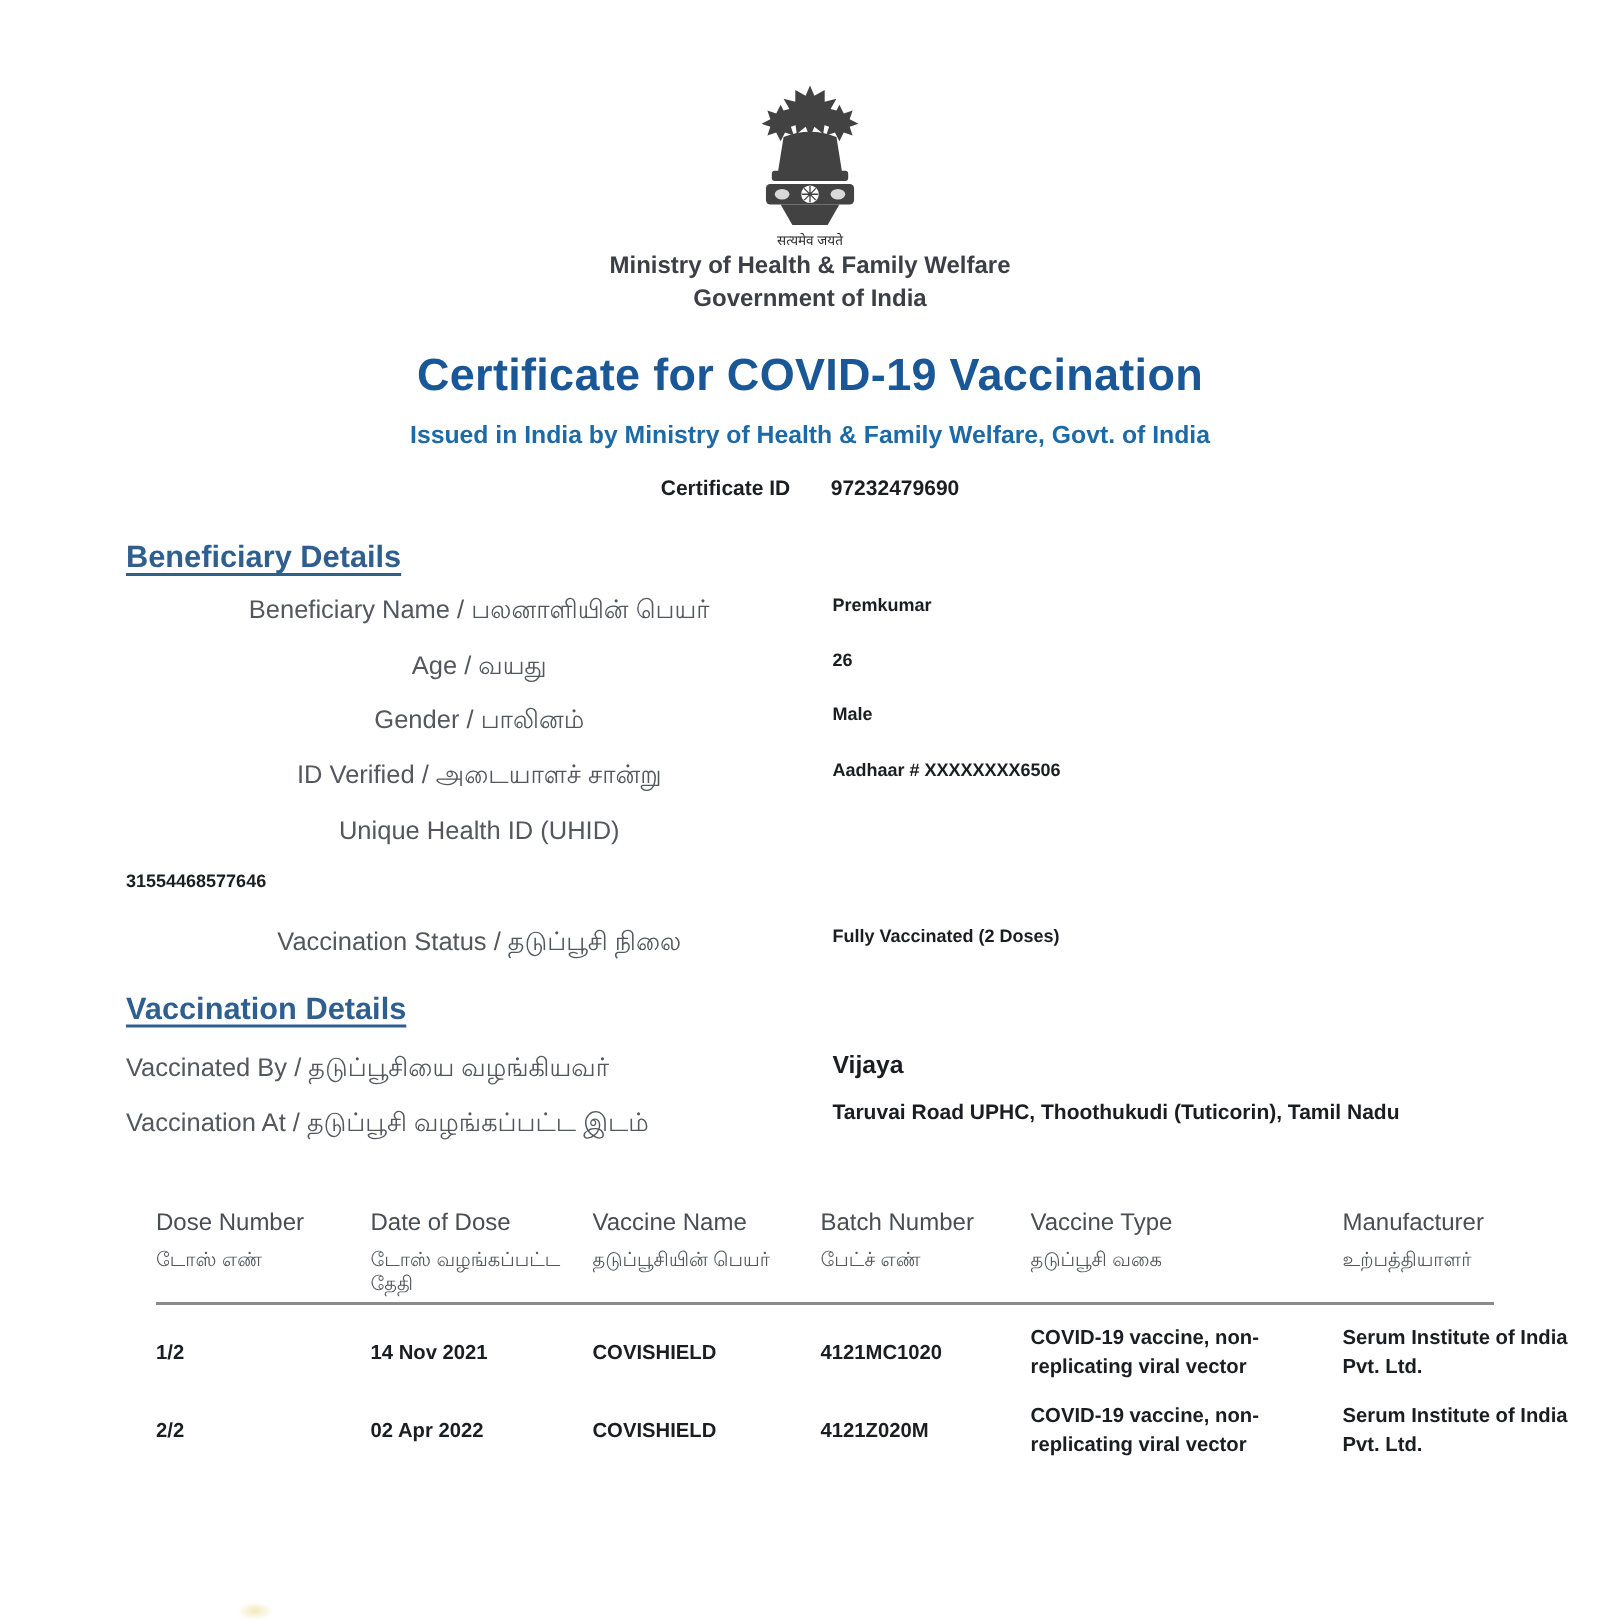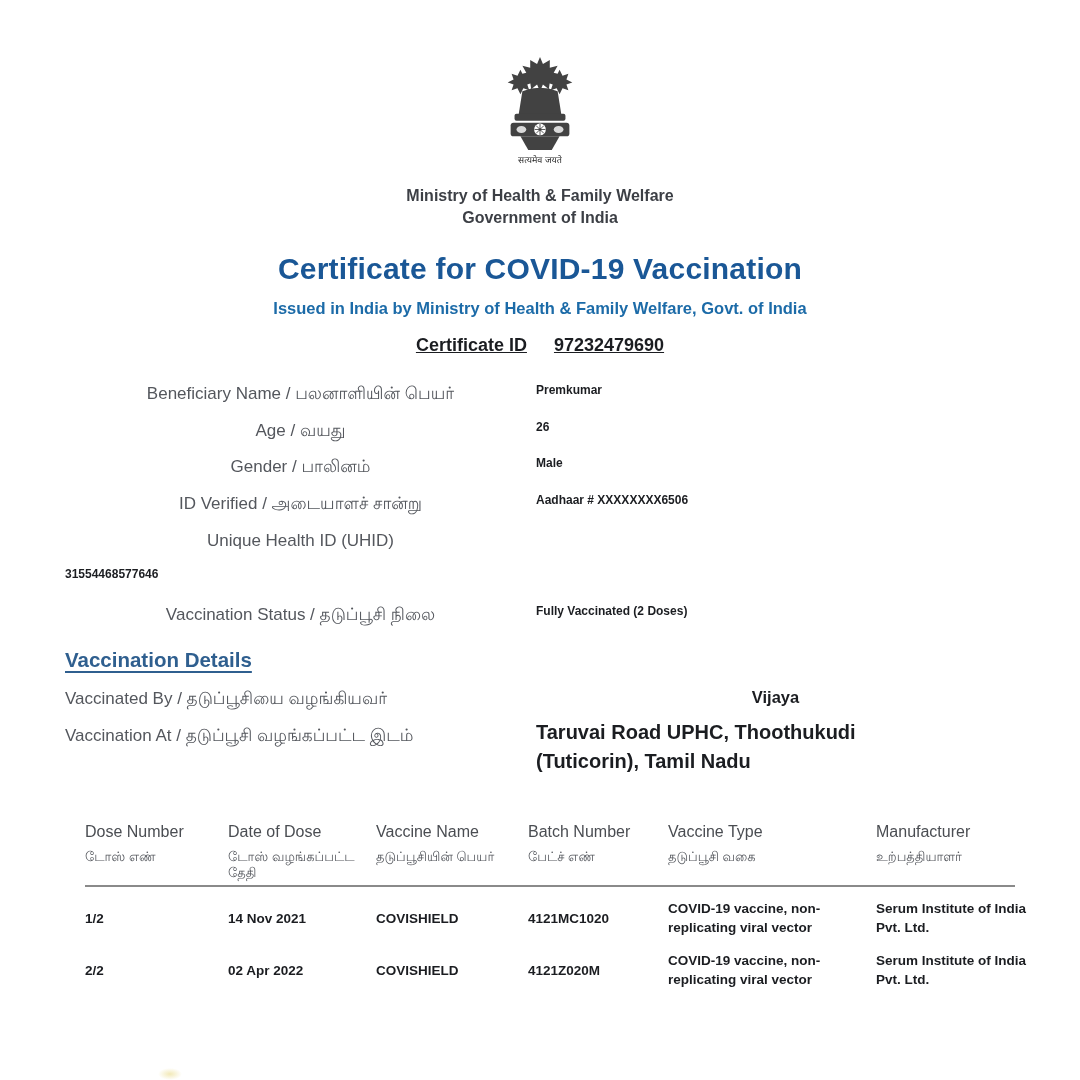--- a/index.html
+++ b/index.html
@@ -11,45 +11,45 @@
     --ministry-gray:#3C3F45;
     --table-head-gray:#4A4D52;
   }
   *{box-sizing:border-box;}
   html,body{margin:0;padding:0;}
   body{
     width:1080px;height:1080px;background:#ffffff;
     font-family:"Liberation Sans", sans-serif;
     overflow:hidden;position:relative;
   }
-  .page{position:absolute;inset:0;padding:0 65px;}
+  .page{position:absolute;inset:0;padding:0 84px;}
   header{text-align:center;}
   .emblem-wrap{margin-top:56px;line-height:0;}
   .motto{font-size:9px;color:#2b2b2b;line-height:1;margin-top:2px;}
-  .ministry{font-size:16px;font-weight:bold;color:var(--ministry-gray);line-height:1.4;margin-top:20px;}
+  .ministry{font-size:16px;font-weight:bold;color:var(--ministry-gray);line-height:1.4;margin-top:2px;}
   .doc-title{font-size:30px;font-weight:bold;color:var(--title-blue);margin:22px 0 0;letter-spacing:.2px;}
   .doc-subtitle{font-size:16.5px;font-weight:bold;color:var(--subtitle-blue);margin-top:13px;}
-  .certid{margin-top:17px;font-size:18px;font-weight:bold;color:var(--dark-text);text-decoration:underline;}
+  .certid{margin-top:17px;font-size:14px;font-weight:bold;color:var(--dark-text);}
   .certid .cid-label{margin-right:27px;}
   .section-heading{
     font-size:20.5px;font-weight:bold;color:var(--section-blue);
     text-decoration:underline;text-underline-offset:4px;text-decoration-thickness:2px;
     margin:0;text-align:left;
   }
   .sec-beneficiary{margin-top:27px;}
   .fields{margin-top:12px;}
   .field-row{display:grid;grid-template-columns:471px 1fr;align-items:start;height:36.8px;}
   .field-label{font-size:17px;color:var(--label-gray);line-height:1.25;text-align:center;}
   .field-value{font-size:12px;font-weight:bold;color:var(--dark-text);line-height:1.25;}
   .sec-vaccination{margin-top:8px;}
   .vacc-grid{display:grid;grid-template-columns:471px 1fr;margin-top:16px;}
   .vacc-label{font-size:17px;color:var(--label-gray);line-height:1.25;}
   .vacc-row1{min-height:30px;align-items:start;}
-  .vacc-value-name{font-size:16.5px;font-weight:bold;color:var(--dark-text);text-align:center;}
-  .vacc-value-addr{font-size:20px;font-weight:bold;color:var(--dark-text);line-height:1.45;max-width:380px;}
+  .vacc-value-name{font-size:16.5px;font-weight:bold;color:var(--dark-text);}
+  .vacc-value-addr{font-size:14px;font-weight:bold;color:var(--dark-text);line-height:1.45;max-width:380px;}
   .vacc-label2{margin-top:7px;}
   .dose-table{margin-top:46px;margin-left:20px;}
   .tbl-grid{display:grid;grid-template-columns:143px 148px 152px 140px 208px 181px;}
   .tbl-head{min-height:58px;}
   .th-en{font-size:16px;color:var(--table-head-gray);line-height:1.2;}
   .th-ta{font-size:13px;color:var(--label-gray);line-height:1.25;margin-top:7px;}
   .th-cell{padding-right:10px;}
   .tbl-rule{border-bottom:2px solid #8a8a8a;margin-top:4px;}
   .tbl-body{margin-top:4px;}
   .tbl-row{align-items:center;min-height:52px;padding:6px 0 2px;}
@@ -95,20 +95,21 @@
       <div>Government of India</div>
     </div>
     <h1 class="doc-title">Certificate for COVID-19 Vaccination</h1>
     <div class="doc-subtitle">Issued in India by Ministry of Health &amp; Family Welfare, Govt. of India</div>
     <div class="certid">
       <span class="cid-label">Certificate ID</span><span>97232479690</span>
     </div>
   </header>
 
   <section class="sec-beneficiary">
+    <h3 class="section-heading">Beneficiary Details</h3>
     <div class="fields">
 
         <div class="field-row">
           <span class="field-label">Beneficiary Name / பலனாளியின் பெயர்</span>
           <span class="field-value">Premkumar</span>
         </div>
 
         <div class="field-row">
           <span class="field-label">Age / வயது</span>
           <span class="field-value">26</span>

